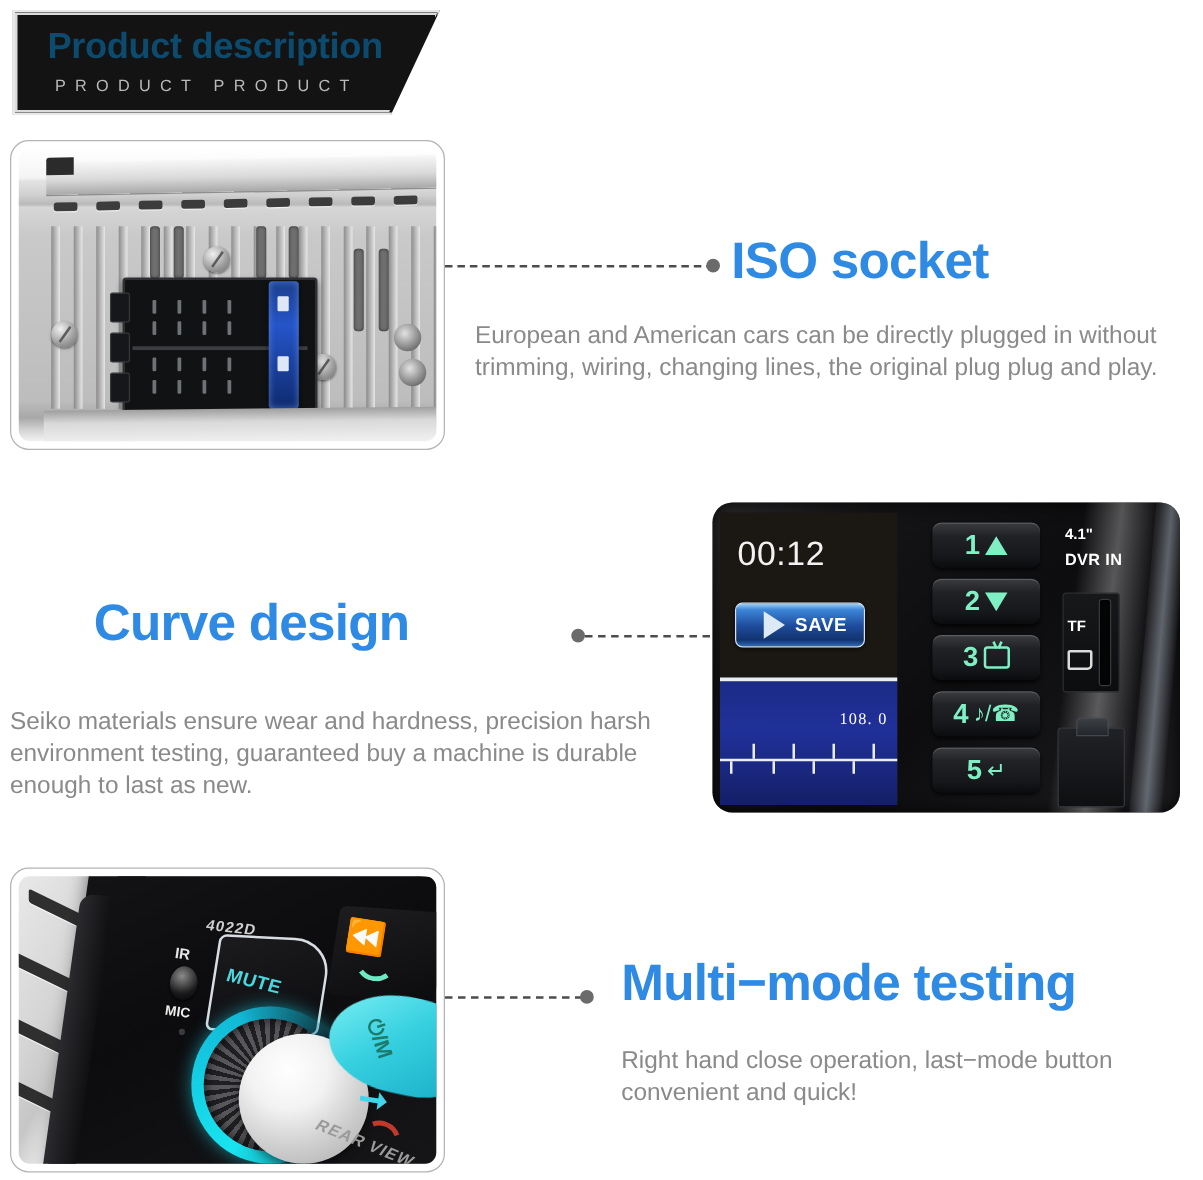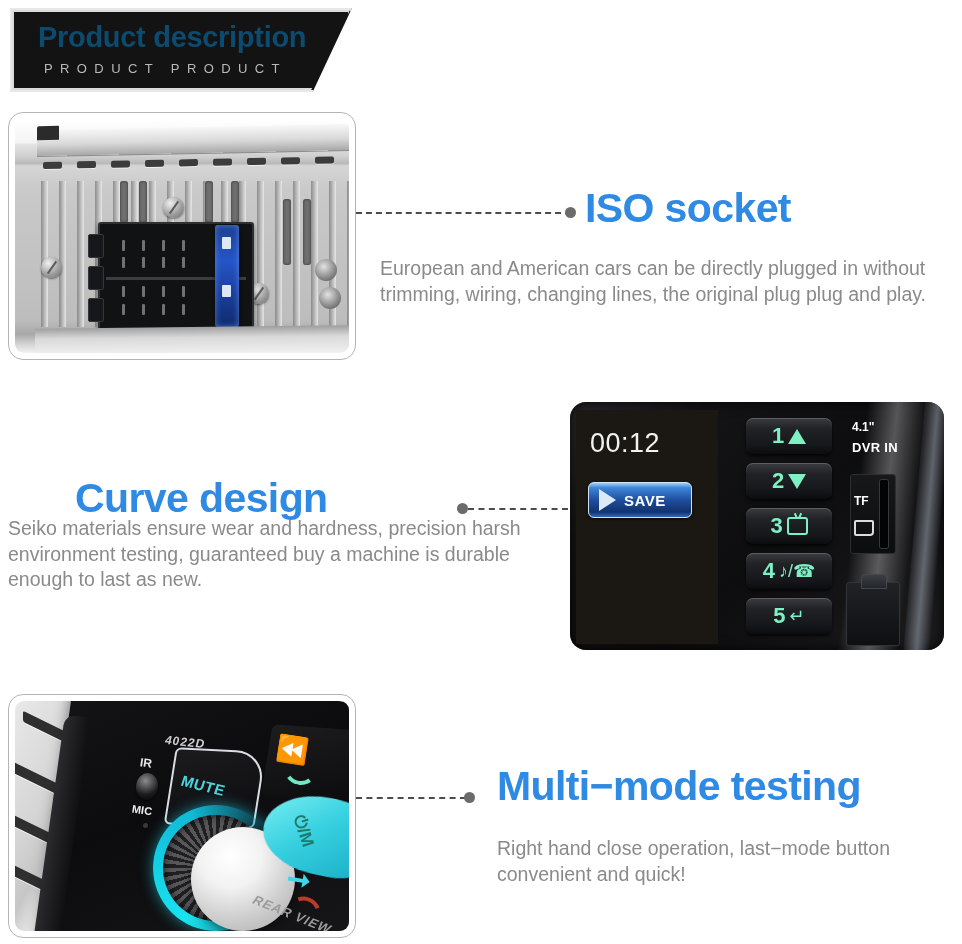--- a/index.html
+++ b/index.html
@@ -196,21 +196,21 @@
   #photo-unit .clock {
     position: absolute; left: 14px; top: 18px;
     color: #f2f2f2; font-size: 27px; letter-spacing: .5px;
   }
   #photo-unit .save-btn {
     position: absolute; left: 12px; top: 72px; width: 104px; height: 36px;
     border-radius: 6px;
     background: linear-gradient(180deg, #9fd0f5 0%, #3d86d8 14%, #1e4c9c 52%, #12336e 85%, #2f6ab6 100%);
     border: 1px solid #cfe2f6;
     box-shadow: 0 1px 3px rgba(0,0,0,.6);
-    display: flex; align-items: center; gap: 8px; padding-left: 10px;
+    display: flex; align-items: center; gap: 8px; padding-left: 22px;
     box-sizing: border-box;
   }
   #photo-unit .save-btn .tri {
     width: 0; height: 0;
     border-left: 17px solid #dceaf8;
     border-top: 11px solid transparent;
     border-bottom: 11px solid transparent;
   }
   #photo-unit .save-btn .lbl { color: #ffffff; font-size: 15px; font-weight: bold; letter-spacing: .5px; }
   #photo-unit .band {
@@ -441,21 +441,21 @@
     position: absolute;
     color: #8a8a8a;
     font-size: 19.5px;
     line-height: 1.32;
   }
 
   #t-iso { left: 585px; top: 188px; }
   #b-iso { left: 380px; top: 256px; width: 586px; }
 
   #t-curve { left: 75px; top: 478px; }
-  #b-curve { left: 8px; top: 516px; width: 545px; }
+  #b-curve { left: 8px; top: 565px; width: 545px; }
 
   #t-multi { left: 497px; top: 766px; }
   #b-multi { left: 497px; top: 836px; width: 466px; }
 </style>
 </head>
 <body>
 
 <div id="banner">
   <div class="shape"></div>
   <div class="title">Product description</div>
@@ -550,20 +550,32 @@
   <div class="body">
     <div class="gloss"></div>
     <div class="gloss2"></div>
 
     <div class="screen">
       <div class="clock">00:12</div>
       <div class="save-btn">
         <span class="tri"></span>
         <span class="lbl">SAVE</span>
       </div>
+      <div class="band">
+        <div class="freq">108. 0</div>
+        <div class="scaleline"></div>
+        <div class="tick up" style="left:26px"></div>
+        <div class="tick dn" style="left:8px"></div>
+        <div class="tick up" style="left:58px"></div>
+        <div class="tick dn" style="left:42px"></div>
+        <div class="tick up" style="left:90px"></div>
+        <div class="tick dn" style="left:74px"></div>
+        <div class="tick up" style="left:122px"></div>
+        <div class="tick dn" style="left:106px"></div>
+      </div>
     </div>
 
     <div class="keys">
       <div class="key">
         <span class="num">1</span>
         <span class="tri-up"></span>
       </div>
       <div class="key">
         <span class="num">2</span>
         <span class="tri-dn"></span>

